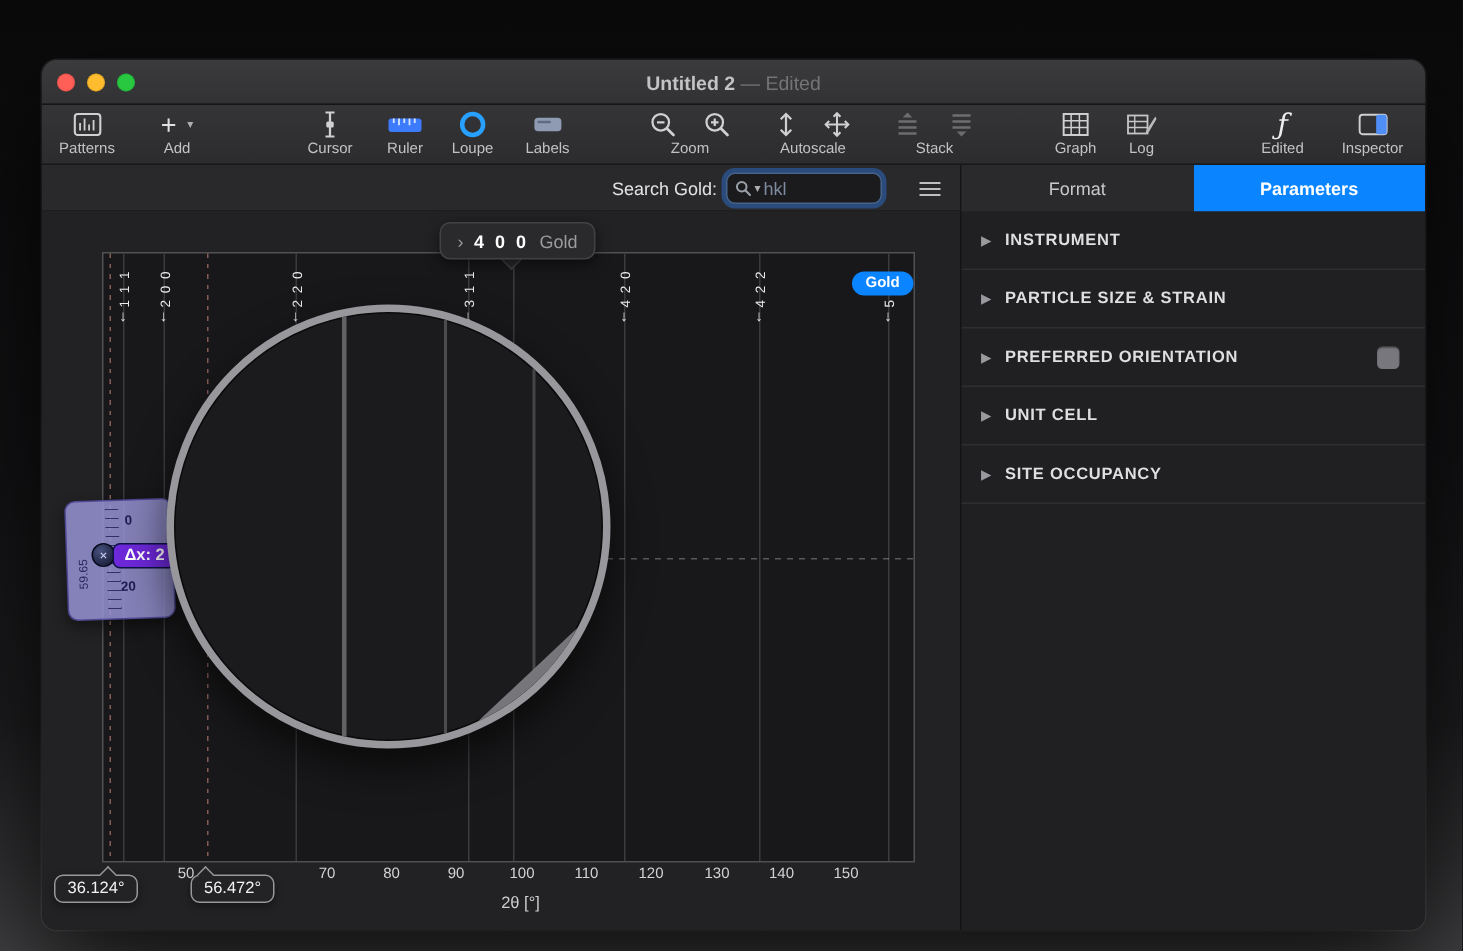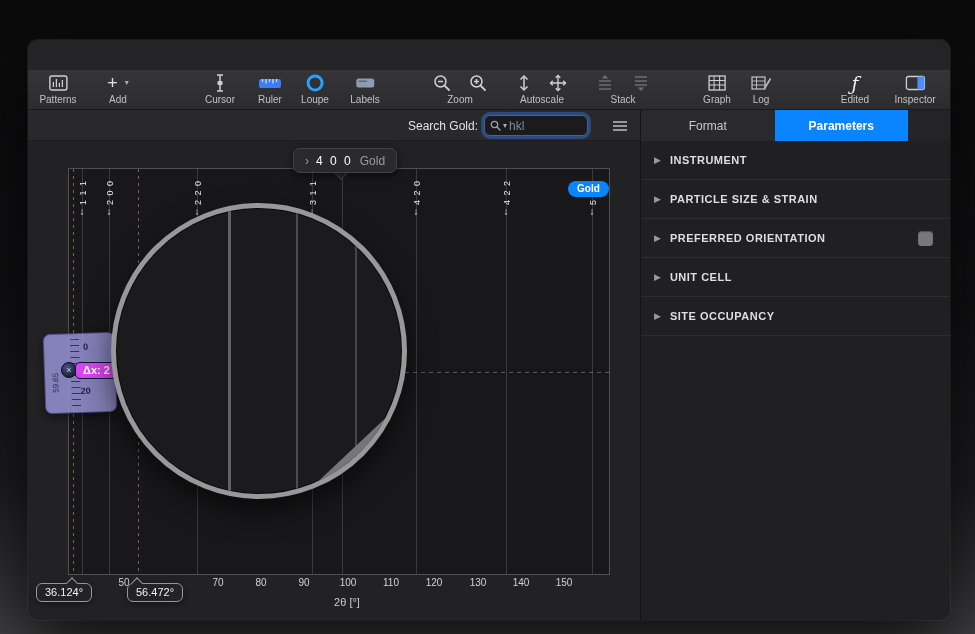--- a/index.html
+++ b/index.html
@@ -42,21 +42,21 @@
   .search-label { position:absolute; right:162px; top:9px; font-size:12px; color:#e3e3e5; }
   .search-field { position:absolute; left:456px; top:5px; width:104px; height:21px;
     background:#1b1b1d; border:1px solid #46638a; border-radius:6px;
     box-shadow:0 0 0 3px rgba(44,103,190,.55); display:flex; align-items:center; padding:0 5px; gap:2px; }
   .search-field input { flex:1; min-width:0; background:transparent; border:none; outline:none;
     color:#d5d5d7; font-size:12px; font-family:"Liberation Sans",sans-serif; }
   .search-field input::placeholder { color:#7e8aa0; }
   .list-btn { position:absolute; left:584px; top:10px; width:16px; height:12px; }
 
   
-  .tabs { position:absolute; left:612px; top:70px; width:268px; height:31px; display:flex;
+  .tabs { position:absolute; left:612px; top:70px; width:310px; height:31px; display:flex;
     border-left:1px solid #131315; }
   .tab { flex:1; display:flex; align-items:center; justify-content:center; font-size:12px; }
   .tab.inactive { background:#2a2a2c; color:#c9c9cb; }
   .tab.active { background:#0a84ff; color:#ffffff; font-weight:600; }
 
   
   .sidepanel { position:absolute; left:612px; top:101px; width:310px; height:479px;
     background:#202022; border-left:1px solid #131315; }
   .section { position:relative; height:39px; border-bottom:1px solid #2e2e30;
     display:flex; align-items:center; padding-left:13px; cursor:default; }
@@ -81,21 +81,21 @@
 
   .tick { position:absolute; transform:translateX(-50%); top:537px; font-size:10px; color:#d3d3d5; }
   .axislabel { position:absolute; left:319px; top:556px; transform:translateX(-50%);
     font-size:11px; color:#cdcdcf;text-align:center; }
 
   
   .tip { position:absolute; left:265px; top:108px; height:25px; display:flex; align-items:center;
     gap:7px; padding:0 11px; background:#2a2a2c; border:1px solid #424244; border-radius:7px;
     box-shadow:0 3px 9px rgba(0,0,0,.55); z-index:6; }
   .tip-chev { color:#9c9c9e; font-size:12px; }
-  .tip-hkl { color:#ffffff; font-size:12px; font-weight:400; letter-spacing:2px; }
+  .tip-hkl { color:#ffffff; font-size:12px; font-weight:700; letter-spacing:2px; }
   .tip-series { color:#9c9c9e; font-size:12px; }
   .tip-ptr { position:absolute; left:308px; top:128px; width:10px; height:10px; background:#2a2a2c;
     border-right:1px solid #424244; border-bottom:1px solid #424244; transform:rotate(45deg); z-index:5; }
 
   .badge { position:absolute; left:540px; top:141px; background:#0a84ff; color:#fff;
     font-size:10px; font-weight:700; padding:2px 9px 3px; border-radius:9px; z-index:4; }
 
   
   .loupe { position:absolute; left:83px; top:163px; width:296px; height:296px; border-radius:50%;
     background:#1b1b1d; border:5px solid #98989c; overflow:hidden; z-index:8;
@@ -115,38 +115,47 @@
     background:rgba(151,146,211,.85); border:1px solid rgba(72,65,142,.9); border-radius:7px;
     box-shadow:0 4px 10px rgba(0,0,0,.45); transform:rotate(-2deg); z-index:7; }
   .rticks { position:absolute; left:26px; top:5px; width:9px; height:68px;
     background:repeating-linear-gradient(to bottom, rgba(43,38,98,.9) 0 1px, transparent 1px 6px); }
   .rnum { position:absolute; font-size:9px; font-weight:700; color:#201b50; }
   .rread { position:absolute; left:6px; top:58px; transform:rotate(-90deg); transform-origin:0 0;
     font-size:8px; color:rgba(32,27,80,.9); }
   .rknob { position:absolute; left:33px; top:322px; width:16px; height:16px; border-radius:50%;
     background:radial-gradient(circle at 35% 30%, #47517d, #0f132b); border:1px solid #05091a;
     color:#ccd3f4; font-size:9px; line-height:14px; text-align:center; z-index:7; }
-  .dxtip { position:absolute; left:47px; top:322px; background:#d946ef; border:1px solid #0d1342;
+  .dxtip { position:absolute; left:47px; top:322px; background:#6d28d9; border:1px solid #0d1342;
     color:#ffffff; font-size:11px; font-weight:700; padding:1px 7px 2px; border-radius:5px; z-index:7; }
 
   
   .callout { position:absolute; top:543px; background:#232325; border:1px solid #98989a;
     border-radius:6px; color:#f2f2f4; font-size:11px; padding:2px 8px 3px; z-index:10;
     box-shadow:0 2px 6px rgba(0,0,0,.4); }
   .cptr { position:absolute; top:539px; width:8px; height:8px; background:#232325;
     border-left:1px solid #98989a; border-top:1px solid #98989a; transform:rotate(45deg); z-index:11; }
 
   svg { display:block; }
 </style>
 </head>
 <body>
 
 <div class="screen">
   <div class="window">
 
+    <div class="titlebar">
+      <div class="tl red"></div>
+      <div class="tl yellow"></div>
+      <div class="tl green"></div>
+      <div class="title">
+        <span>Untitled 2</span>
+        <span class="edited">—  Edited</span>
+      </div>
+    </div>
 
     <div class="toolbar">
       <div class="titem" style="left:30px">
         <div class="ticon-row">
             <span>
           <svg width="20" height="18" viewBox="0 0 20 18">
                 <rect x="1.5" y="2" width="17" height="14" rx="2" fill="none" stroke="#d0d0d2" stroke-width="1.4"></rect>
                 <path d="M5 13 L5 8 M8 13 L8 5 M11 13 L11 9 M14 13 L14 6" stroke="#d0d0d2" stroke-width="1.2"></path>
               </svg>
         </span>

